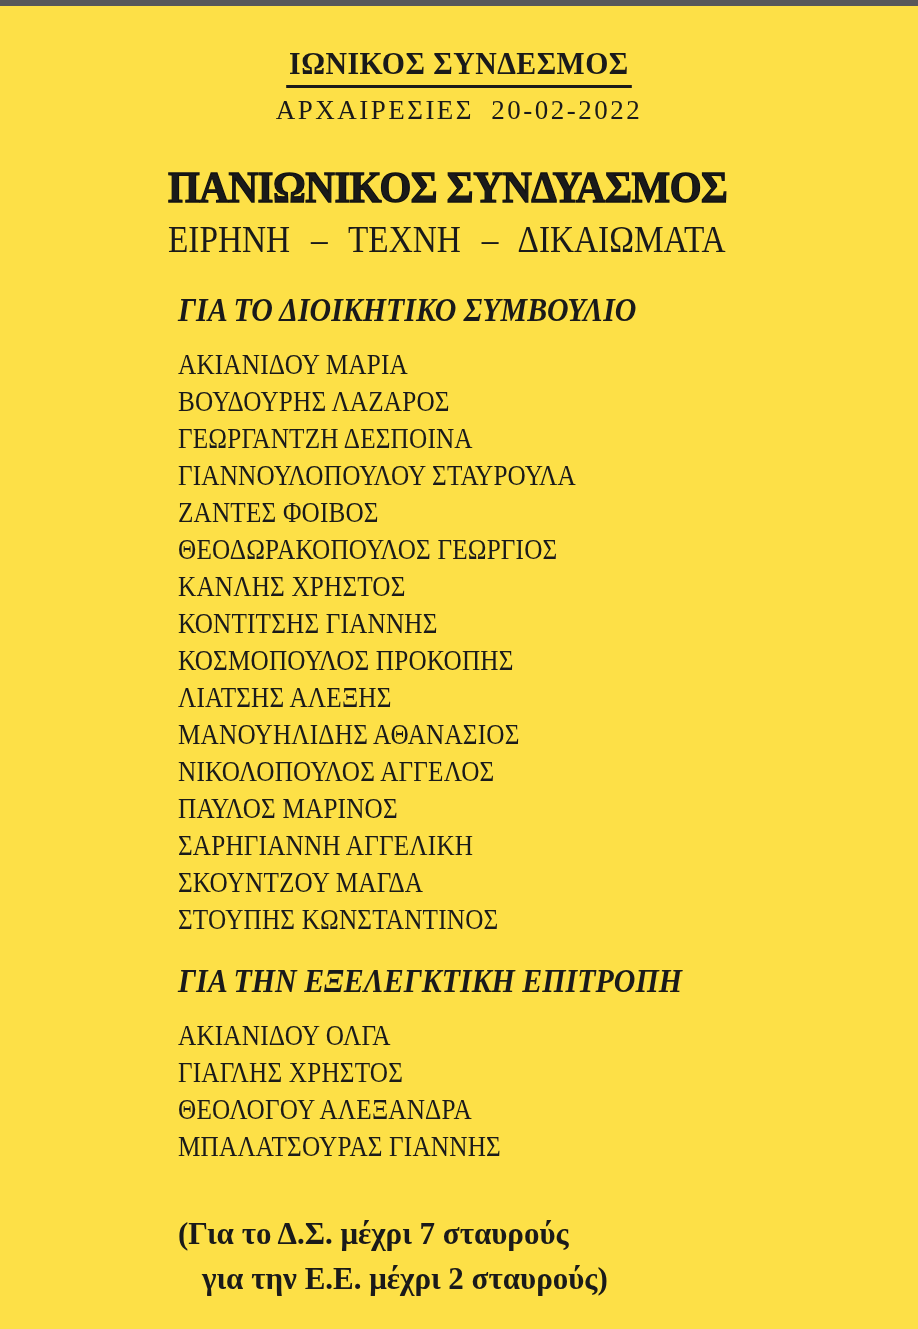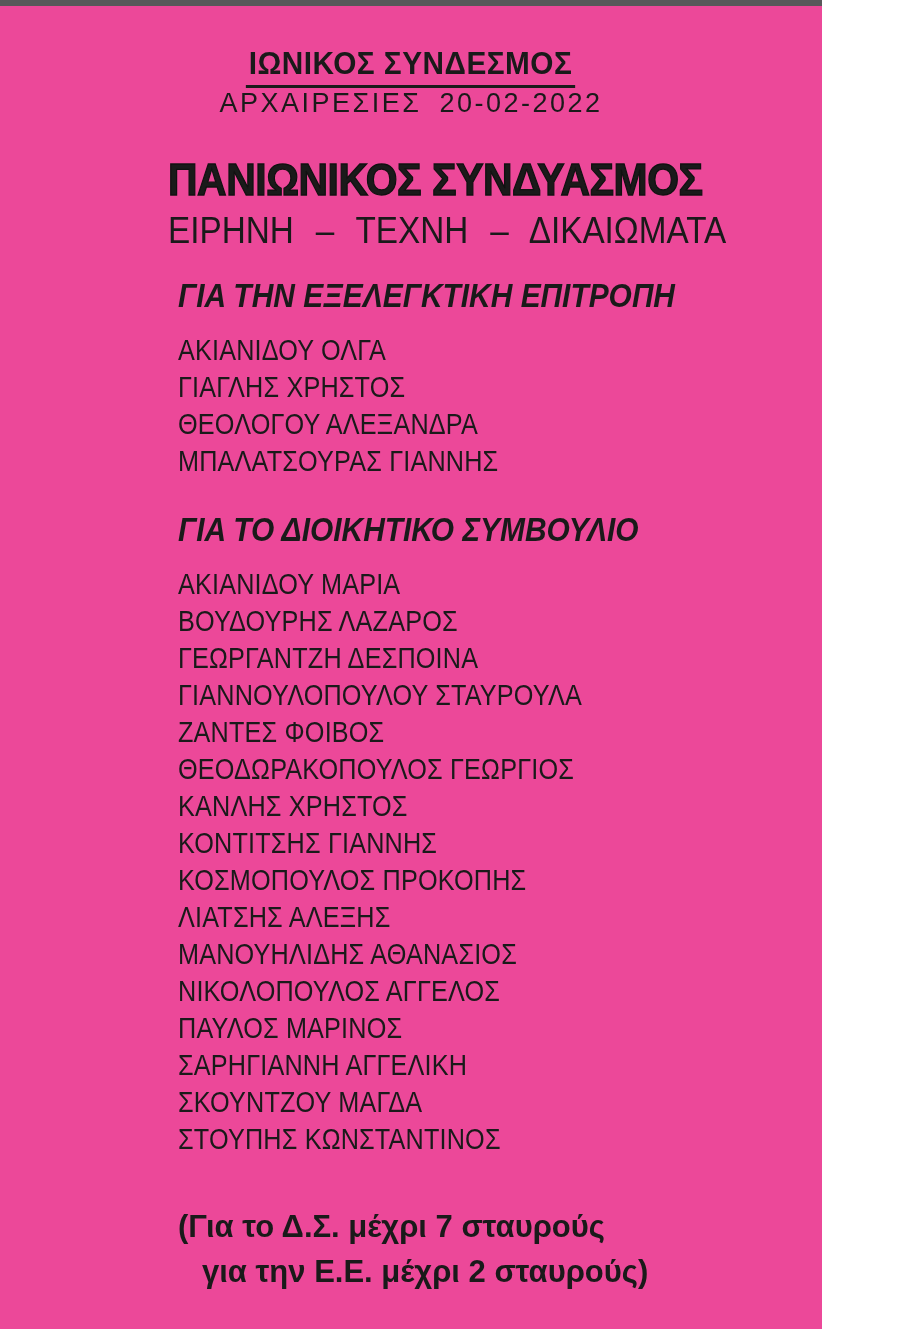--- a/index.html
+++ b/index.html
@@ -5,41 +5,42 @@
 <style>
   html, body { margin: 0; padding: 0; }
   body {
     width: 918px;
     height: 1329px;
     background: #ffffff;
     color: #1a1a1a;
     font-family: "Liberation Sans", sans-serif;
     overflow: hidden;
   }
-  .page { position: relative; width: 822px; height: 1329px; background: #ec4899; }
+  .page { position: relative; width: 918px; height: 1329px; background: #fde047; font-family: Liberation Serif, serif; }
 
   .top-bar {
     position: absolute;
     top: 0; left: 0;
     width: 100%; height: 6px;
     background: #58585a;
   }
 
   .doc-header { text-align: center; padding-top: 46px; }
   .org {
     display: inline-block;
     margin: 0;
     font-size: 31px;
     font-weight: 700;
     letter-spacing: 0.5px;
     border-bottom: 3px solid #1a1a1a;
     padding: 0 3px 3px 3px;
     transform: scaleX(0.96);
   }
   .event {
+    margin-top: 7px;
     font-size: 27px;
     letter-spacing: 2.5px;
     word-spacing: 8px;
   }
 
   .content { margin-left: 168px; }
 
   .combo { margin-top: 36px; }
   .combo-title {
     margin: 0;
@@ -106,30 +107,20 @@
     <div class="event">ΑΡΧΑΙΡΕΣΙΕΣ 20-02-2022</div>
   </header>
 
   <main class="content">
 
     <section class="combo">
       <h2 class="combo-title">ΠΑΝΙΩΝΙΚΟΣ ΣΥΝΔΥΑΣΜΟΣ</h2>
       <div class="slogan">ΕΙΡΗΝΗ – ΤΕΧΝΗ – ΔΙΚΑΙΩΜΑΤΑ</div>
     </section>
 
-    <section class="list-section audit">
-      <h3 class="section-heading">ΓΙΑ ΤΗΝ ΕΞΕΛΕΓΚΤΙΚΗ ΕΠΙΤΡΟΠΗ</h3>
-      <ul class="candidate-list">
-          <li>ΑΚΙΑΝΙΔΟΥ ΟΛΓΑ</li>
-          <li>ΓΙΑΓΛΗΣ ΧΡΗΣΤΟΣ</li>
-          <li>ΘΕΟΛΟΓΟΥ ΑΛΕΞΑΝΔΡΑ</li>
-          <li>ΜΠΑΛΑΤΣΟΥΡΑΣ ΓΙΑΝΝΗΣ</li>
-        </ul>
-    </section>
-
     <section class="list-section">
       <h3 class="section-heading">ΓΙΑ ΤΟ ΔΙΟΙΚΗΤΙΚΟ ΣΥΜΒΟΥΛΙΟ</h3>
       <ul class="candidate-list">
           <li>ΑΚΙΑΝΙΔΟΥ ΜΑΡΙΑ</li>
           <li>ΒΟΥΔΟΥΡΗΣ ΛΑΖΑΡΟΣ</li>
           <li>ΓΕΩΡΓΑΝΤΖΗ ΔΕΣΠΟΙΝΑ</li>
           <li>ΓΙΑΝΝΟΥΛΟΠΟΥΛΟΥ ΣΤΑΥΡΟΥΛΑ</li>
           <li>ΖΑΝΤΕΣ ΦΟΙΒΟΣ</li>
           <li>ΘΕΟΔΩΡΑΚΟΠΟΥΛΟΣ ΓΕΩΡΓΙΟΣ</li>
           <li>ΚΑΝΛΗΣ ΧΡΗΣΤΟΣ</li>
@@ -138,19 +129,29 @@
           <li>ΛΙΑΤΣΗΣ ΑΛΕΞΗΣ</li>
           <li>ΜΑΝΟΥΗΛΙΔΗΣ ΑΘΑΝΑΣΙΟΣ</li>
           <li>ΝΙΚΟΛΟΠΟΥΛΟΣ ΑΓΓΕΛΟΣ</li>
           <li>ΠΑΥΛΟΣ ΜΑΡΙΝΟΣ</li>
           <li>ΣΑΡΗΓΙΑΝΝΗ ΑΓΓΕΛΙΚΗ</li>
           <li>ΣΚΟΥΝΤΖΟΥ ΜΑΓΔΑ</li>
           <li>ΣΤΟΥΠΗΣ ΚΩΝΣΤΑΝΤΙΝΟΣ</li>
         </ul>
     </section>
 
+    <section class="list-section audit">
+      <h3 class="section-heading">ΓΙΑ ΤΗΝ ΕΞΕΛΕΓΚΤΙΚΗ ΕΠΙΤΡΟΠΗ</h3>
+      <ul class="candidate-list">
+          <li>ΑΚΙΑΝΙΔΟΥ ΟΛΓΑ</li>
+          <li>ΓΙΑΓΛΗΣ ΧΡΗΣΤΟΣ</li>
+          <li>ΘΕΟΛΟΓΟΥ ΑΛΕΞΑΝΔΡΑ</li>
+          <li>ΜΠΑΛΑΤΣΟΥΡΑΣ ΓΙΑΝΝΗΣ</li>
+        </ul>
+    </section>
+
     <div class="footnote">
       <div class="fn-line1">(Για το Δ.Σ. μέχρι 7 σταυρούς</div>
       <div class="fn-line2">για την Ε.Ε. μέχρι 2 σταυρούς)</div>
     </div>
 
   </main>
 </div>
 
 </body></html>

